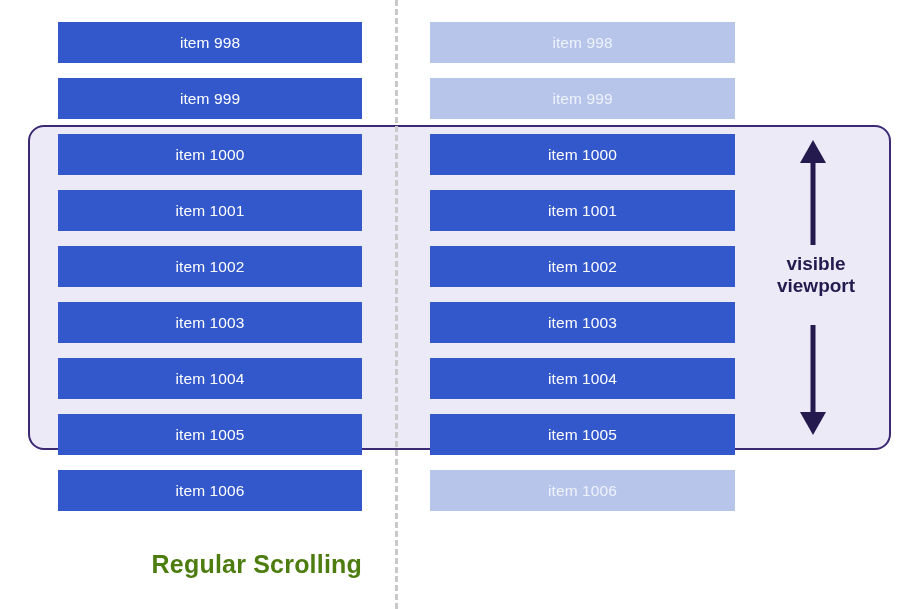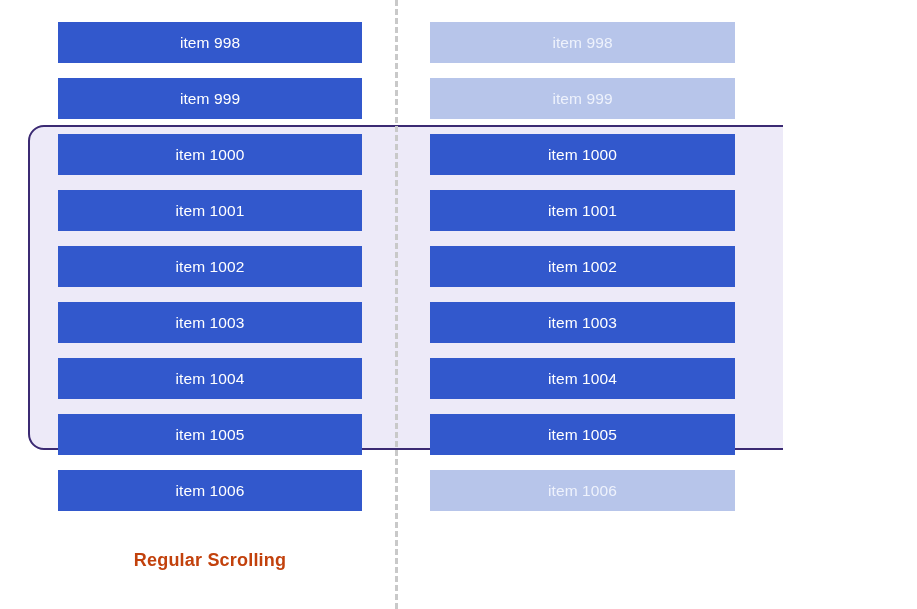--- a/index.html
+++ b/index.html
@@ -7,21 +7,21 @@
     padding: 0;
     background: #ffffff;
   }
   body {
     font-family: "Liberation Sans", sans-serif;
     -webkit-font-smoothing: antialiased;
   }
 
   #stage {
     position: relative;
-    width: 783px;
+    width: 917px;
     height: 609px;
     background: #ffffff;
     overflow: hidden;
   }
 
   
   .viewport-box {
     position: absolute;
     left: 28px;
     top: 125px;
@@ -72,24 +72,24 @@
   }
   .item.faded {
     background: #b7c5ea;
     color: #eef2fc;
   }
 
   
   .caption {
     position: absolute;
     top: 550px;
-    font-size: 18px;
+    font-size: 25px;
     font-weight: bold;
-    color: #c2410c;
-    text-align: center;
+    color: #4d7c0f;
+    text-align: right;
     z-index: 4;
     letter-spacing: 0.2px;
   }
   .caption.left  { left: 58px;  width: 304px; }
   .caption.right { left: 430px; width: 305px; }
 
   
   .annotation {
     position: absolute;
     left: 746px;
@@ -144,14 +144,30 @@
       <div class="item" style="top: 190px;">item 1001</div>
       <div class="item" style="top: 246px;">item 1002</div>
       <div class="item" style="top: 302px;">item 1003</div>
       <div class="item" style="top: 358px;">item 1004</div>
       <div class="item" style="top: 414px;">item 1005</div>
       <div class="item faded" style="top: 470px;">item 1006</div>
     </div>
 
   <div class="caption left">Regular Scrolling</div>
 
+  <div class="annotation">
+    <svg width="140" height="305" viewBox="0 0 140 305">
+
+      <polygon points="67,5 54,28 80,28" fill="#241a4d"></polygon>
+
+      <rect x="64.5" y="24" width="5" height="86" fill="#241a4d"></rect>
+
+      <rect x="64.5" y="190" width="5" height="87" fill="#241a4d"></rect>
+
+      <polygon points="67,300 54,277 80,277" fill="#241a4d"></polygon>
+    </svg>
+    <div class="label">
+      <span>visible</span><br>
+      <span>viewport</span>
+    </div>
+  </div>
 
 </div>
 
 </body></html>

